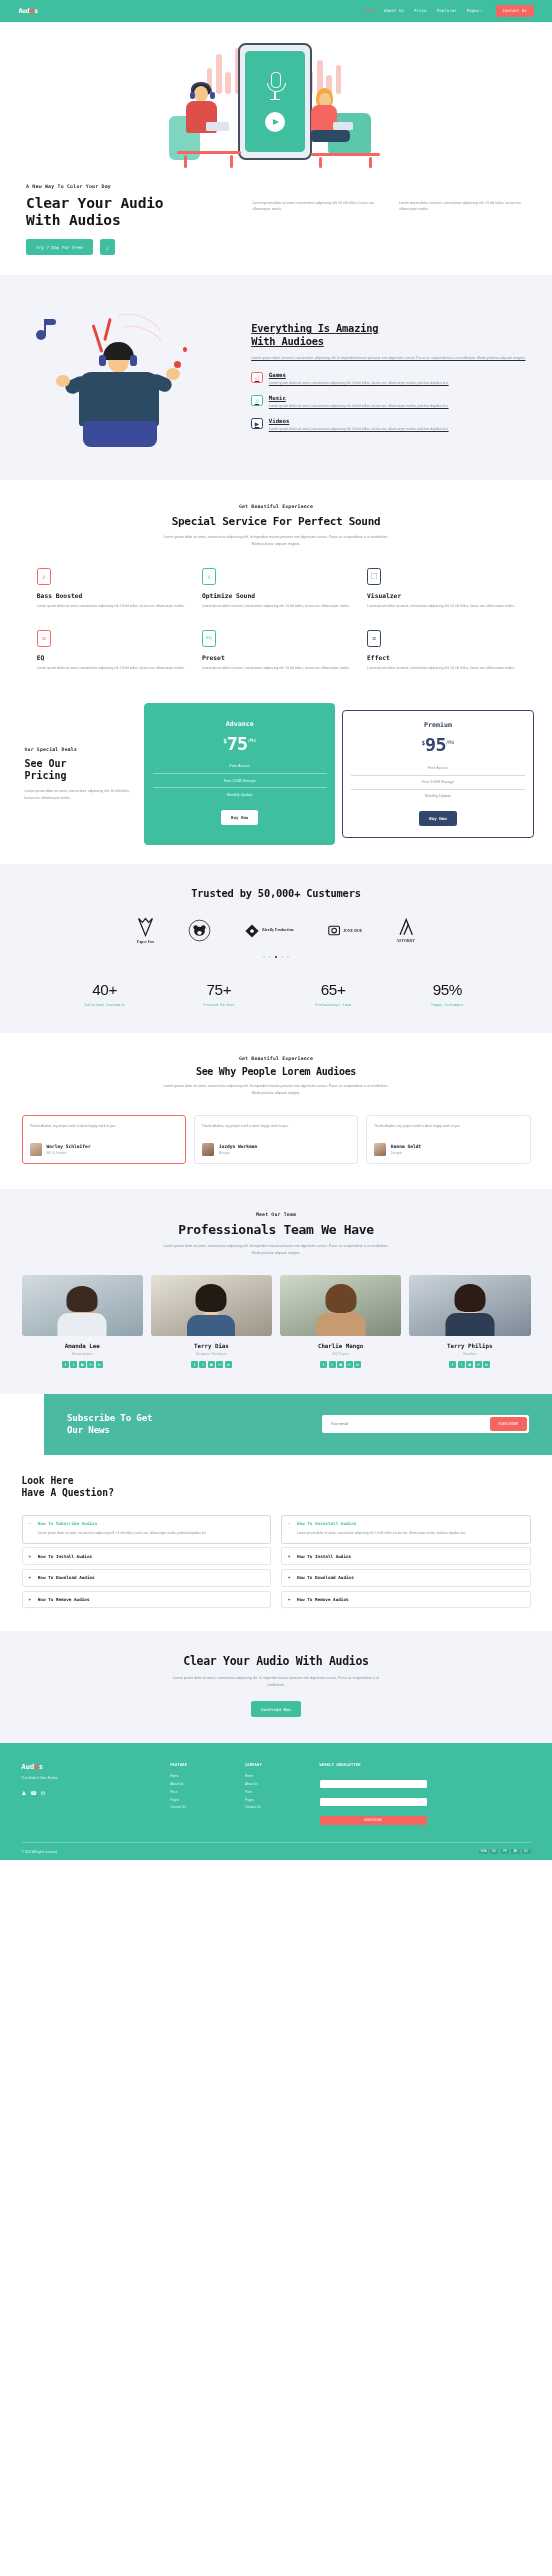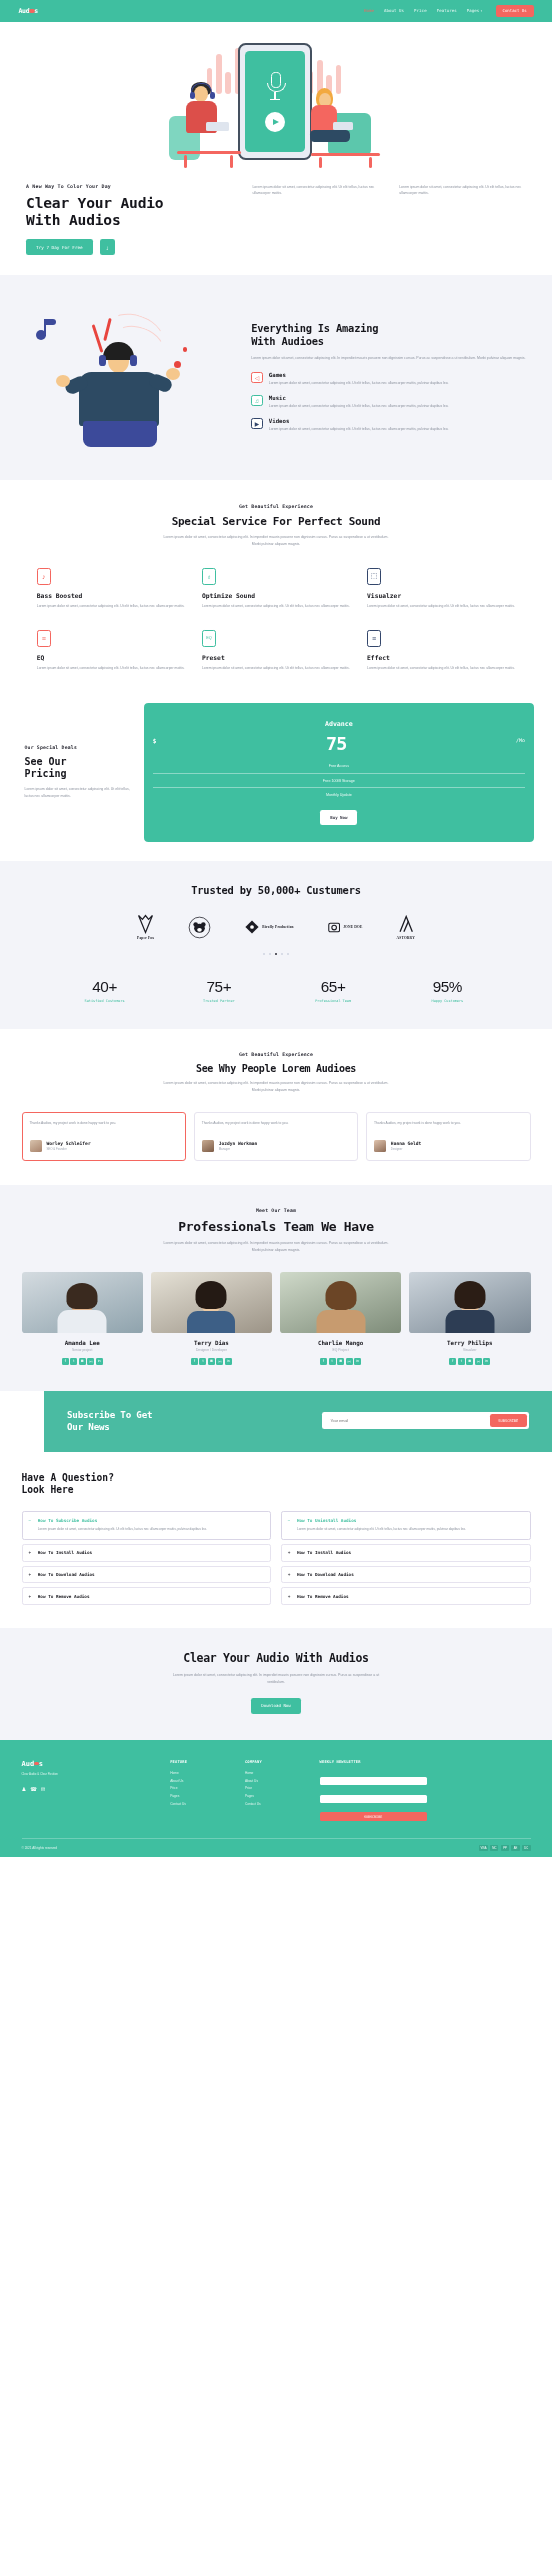--- a/index.html
+++ b/index.html
@@ -128,21 +128,21 @@
   .p-right { left: 193px; top: 48px; width: 80px; height: 81px; }
   .chair { position:absolute; background:#7fd6c0; border-radius:6.1px; }
   .head { position:absolute; border-radius:50%; background:#f5c78c; }
   .hair { position:absolute; border-radius:50% 50% 40% 40%; background:#2b2b2b; }
   .body-sh { position:absolute; border-radius:7.7px 7.7px 3.1px 3.1px; }
   .hp { position:absolute; border:1.9px solid #3c4a9a; border-bottom:none; border-radius:9.2px 9.2px 0 0; }
   .hp-cup { position:absolute; width:4.6px; height:7px; background:#3c4a9a; border-radius:2.3px; }
   .laptop { position:absolute; background:#dfe5ee; border-radius:1.5px; }
   .table { position: absolute; background: #f4665f; border-radius: 1.5px; }
 
-  .hero-lower { display: flex; align-items: flex-start; margin-top: 14px; gap: 0; }
+  .hero-lower { display: flex; align-items: center; margin-top: 14px; gap: 0; }
   .hero-left { width: 234px; padding-left: 7.7px; }
   .eyebrow {
     font-family: "DejaVu Sans Mono", monospace;
     font-size: 4.9px; font-weight: bold; letter-spacing: 0.2px;
     color: #2b2b35; margin-bottom: 6.1px;
   }
   .hero-h1 {
     font-family: "DejaVu Sans Mono", monospace;
     font-size: 14.6px; font-weight: bold; line-height: 1.16;
     letter-spacing: -0.2px; color: #16161c;
@@ -166,20 +166,21 @@
     cursor: pointer; font-size: 6.1px;
   }
 
   
   .sec-amazing {
     background: #f3f4f9;
     padding: 26px 21.5px 26px;
     display: flex;
     align-items: center;
     gap: 7.7px;
+    text-decoration: underline;
   }
   .amz-art { width: 222px; height: 153px; position: relative; }
   .note-wave { position: absolute; border: 1.2px solid #f9d2ce; border-radius: 50%; border-color: #f9d2ce transparent transparent transparent; }
   .dancer-head { position:absolute; border-radius:50%; background:#f5c78c; }
   .dancer-body { position:absolute; background:#2d4a63; }
   .amz-text { flex: 1; }
   .h2-dark {
     font-family: "DejaVu Sans Mono", monospace;
     font-size: 10.4px; font-weight: bold; line-height: 1.22;
     letter-spacing: -0.2px; color: #16161c;
@@ -252,21 +253,21 @@
     font-family: "DejaVu Sans Mono", monospace;
     font-size: 6.6px; font-weight: bold; color: #f4665f; margin-bottom: 7px;
   }
   .pcard.adv .p-name { color: #fff; }
   .pcard.prem .p-name { color: #33466b; }
   .p-amt {
     font-family: "DejaVu Sans Mono", monospace;
     display: flex; align-items: flex-start; justify-content: center;
     color: #f4665f; margin-bottom: 7.7px;
   }
-  .pcard.adv .p-amt { color: #fff; justify-content: space-between; }
+  .pcard.adv .p-amt { color: #fff; }
   .pcard.prem .p-amt { color: #33466b; }
   .p-cur { font-size: 6.1px; font-weight: bold; margin-top: 2.3px; }
   .p-num { font-size: 18.4px; font-weight: bold; line-height: 0.95; letter-spacing: -0.8px; }
   .p-per { font-size: 4.9px; margin-top: 2.3px; }
   .p-feats { font-size: 3.7px; color: #f09a94; }
   .pcard.adv .p-feats { color: #eafaf5; }
   .pcard.prem .p-feats { color: #8b919d; }
   .p-feat { padding: 4.6px 0; border-bottom: 0.6px solid rgba(244,102,95,0.35); }
   .pcard.adv .p-feat { border-bottom-color: rgba(255,255,255,0.4); }
   .pcard.prem .p-feat { border-bottom-color: rgba(139,145,157,0.35); }
@@ -621,20 +622,34 @@
         <span class="p-num">75</span>
         <span class="p-per">/Mo</span>
       </div>
       <div class="p-feats">
         <div class="p-feat">Free Access</div>
         <div class="p-feat">Free 10GB Storage</div>
         <div class="p-feat">Monthly Update</div>
       </div>
       <div class="p-btn">Buy Now</div>
     </div>
+    <div class="pcard prem">
+      <div class="p-name">Premium</div>
+      <div class="p-amt">
+        <span class="p-cur">$</span>
+        <span class="p-num">95</span>
+        <span class="p-per">/Mo</span>
+      </div>
+      <div class="p-feats">
+        <div class="p-feat">Free Access</div>
+        <div class="p-feat">Free 10GB Storage</div>
+        <div class="p-feat">Monthly Update</div>
+      </div>
+      <div class="p-btn">Buy Now</div>
+    </div>
   </div>
 </div>
 
 <div class="sec-trusted">
   <div class="trusted-h">Trusted by 50,000+ Custumers</div>
   <div class="logos">
     <div class="logo-item">
       <svg width="17" height="20" viewBox="0 0 22 26">
         <path d="M2 2 L11 24 L20 2 L15 7 L11 2 L7 7 Z" fill="none" stroke="#1c1c24" stroke-width="1.6"></path>
       </svg>
@@ -818,22 +833,22 @@
     <div>Our News</div>
   </div>
   <div class="sub-form">
     <input class="sub-input" placeholder="Your email" style="">
     <button class="sub-btn">SUBSCRIBE</button>
   </div>
 </div>
 
 <div class="sec-faq">
   <div class="faq-h">
+    <div>Look Here</div>
     <div>Have A Question?</div>
-    <div>Look Here</div>
   </div>
   <div class="faq-cols">
     <div class="faq-col">
       <div class="faq-open">
         <div class="faq-q-open">
           <span class="faq-sign">−</span>
           <span class="faq-qt">How To Subscribe Audios</span>
         </div>
         <div class="faq-a">Lorem ipsum dolor sit amet, consectetur adipiscing elit. Ut elit tellus, luctus nec ullamcorper mattis, pulvinar dapibus leo.</div>
       </div>

